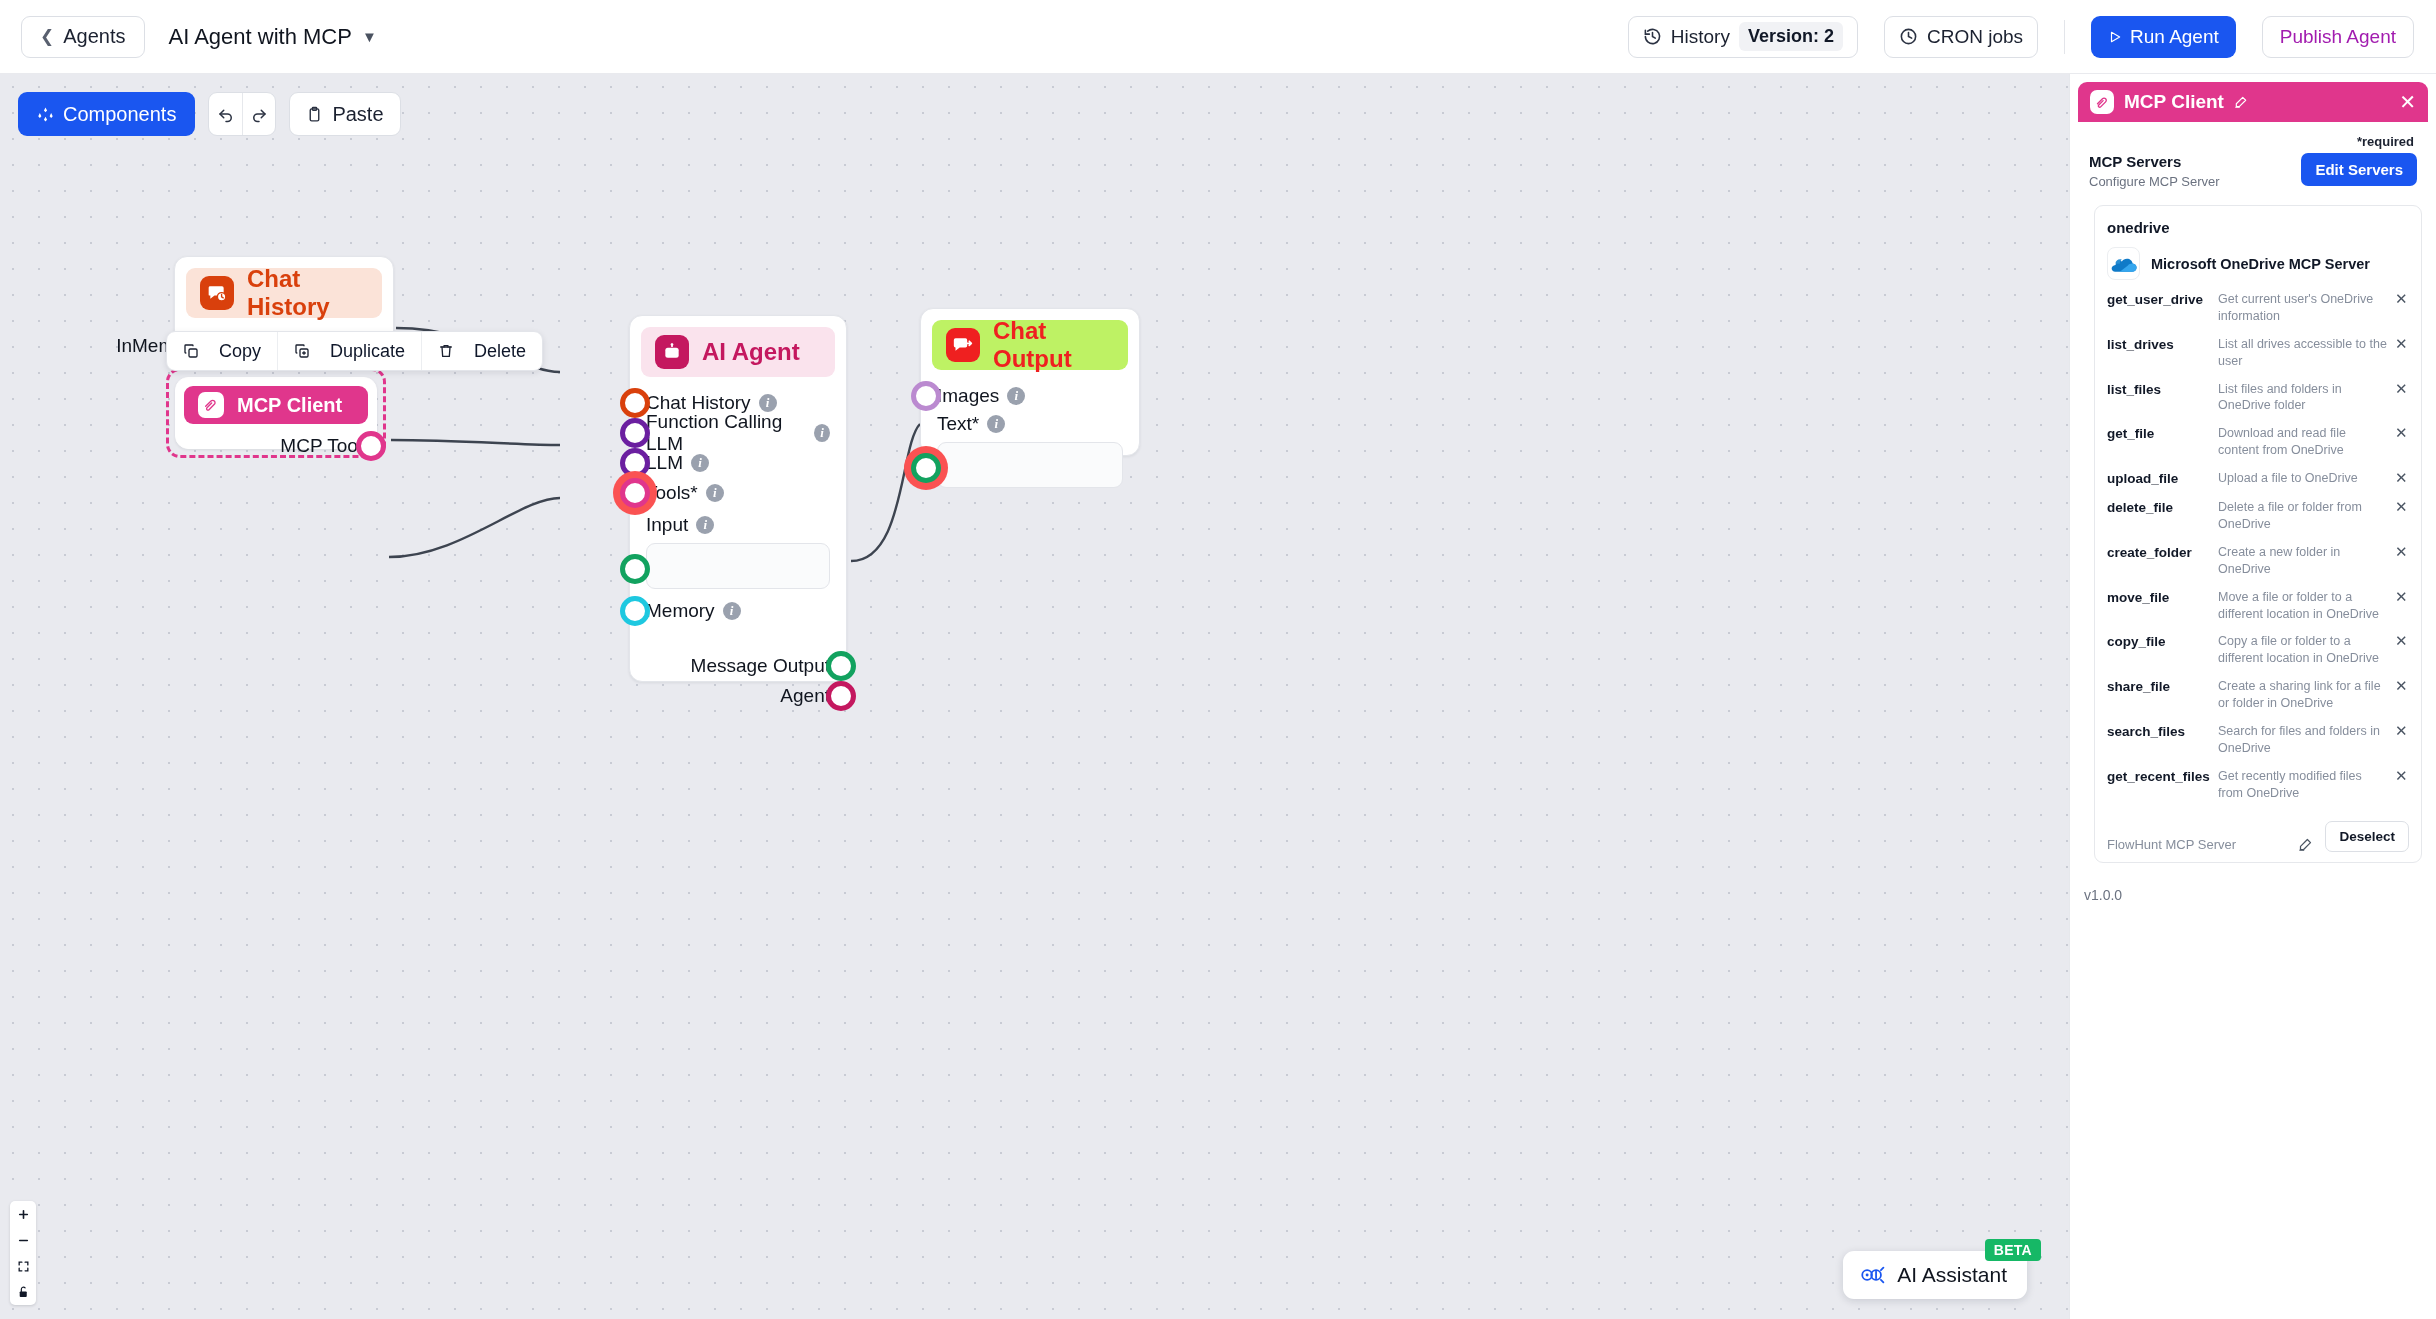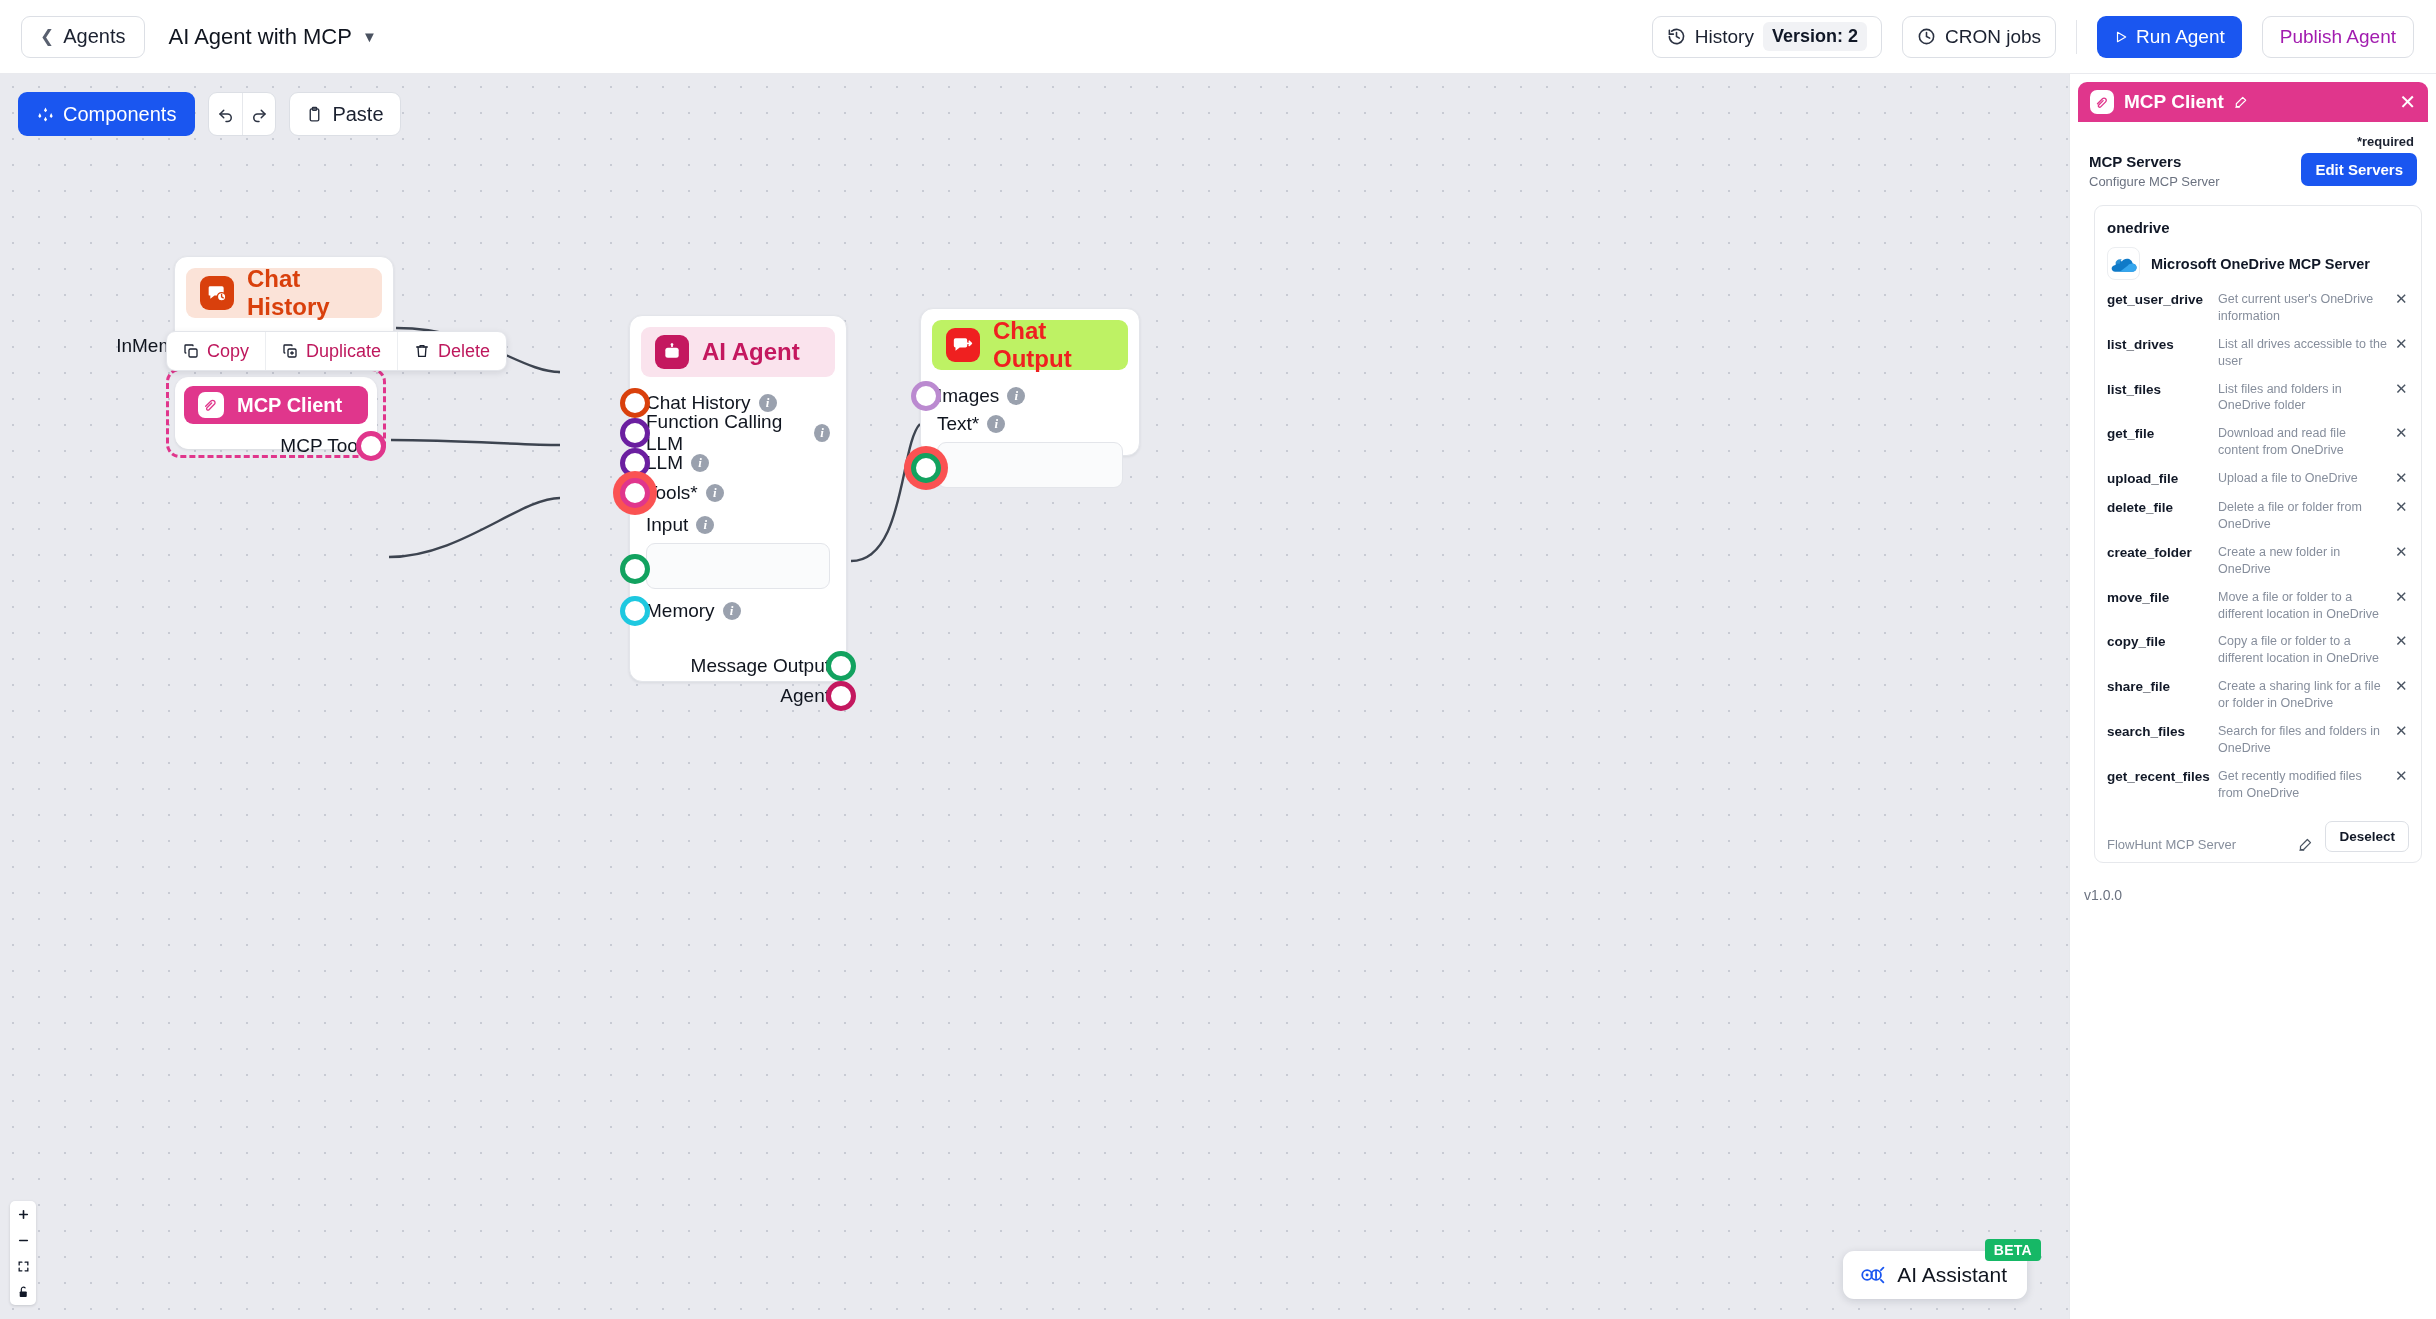--- a/index.html
+++ b/index.html
@@ -24,21 +24,21 @@
     font-size: 20px; color: #1b2130; cursor: pointer;
   }
   .chev-left { font-size: 17px; color: #59606f; line-height: 1; }
   .flow-title {
     margin-left: 24px; font-size: 22px; color: #10151f; font-weight: 400;
     display: flex; align-items: center; gap: 10px; cursor: pointer;
   }
   .chev-down { font-size: 15px; color: #4a5260; }
 
   .topbar-right {
-    margin-left: auto; display: flex; align-items: center; gap: 20px;
+    margin-left: auto; display: flex; align-items: center; gap: 26px;
     padding-right: 22px;
     border-radius: 8px;
   }
   .pill {
     height: 42px; display: flex; align-items: center; gap: 9px;
     border: 1px solid #dcdfe5; border-radius: 9px; background: #fff;
     padding: 0 14px; font-size: 19px; color: #1b2130; cursor: pointer;
   }
   .pill .vbadge {
     background: #f1f2f5; border-radius: 6px; padding: 4px 9px;
@@ -137,22 +137,22 @@
     margin-top: 7px; height: 46px; border: 1px solid #e3e5ea;
     border-radius: 9px; background: #fafbfc;
   }
 
   .ctxmenu {
     position: absolute; display: flex; height: 40px; background: #fff;
     border: 1px solid #e3e5ea; border-radius: 9px; z-index: 40;
     box-shadow: 0 2px 6px rgba(16,24,40,.10); overflow: hidden;
   }
   .ctxmenu > div {
-    display: flex; align-items: center; gap: 8px; padding: 0 16px;
-    font-size: 18px; color: #be185d; cursor: pointer;
+    display: flex; align-items: center; gap: 20px; padding: 0 16px;
+    font-size: 18px; color: #0f172a; cursor: pointer;
   }
   .ctxmenu > div + div { border-left: 1px solid #eceef1; }
 
   
   .zoomctl {
     position: absolute; left: 10px; bottom: 14px; width: 26px;
     background: #fff; border-radius: 5px; z-index: 30;
     display: flex; flex-direction: column; align-items: center;
     box-shadow: 0 1px 3px rgba(16,24,40,.16);
   }

